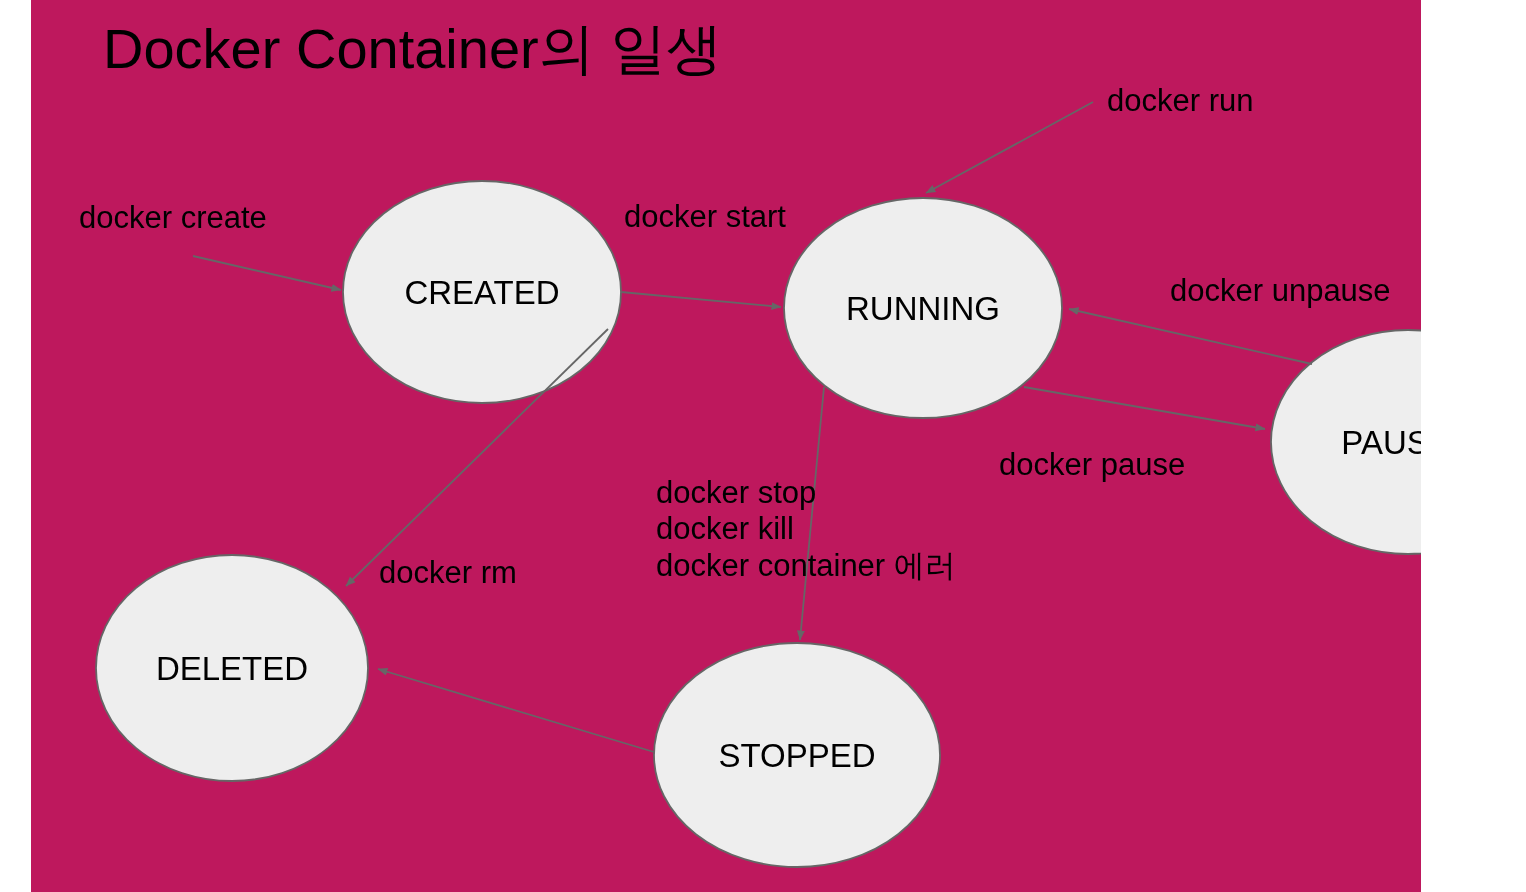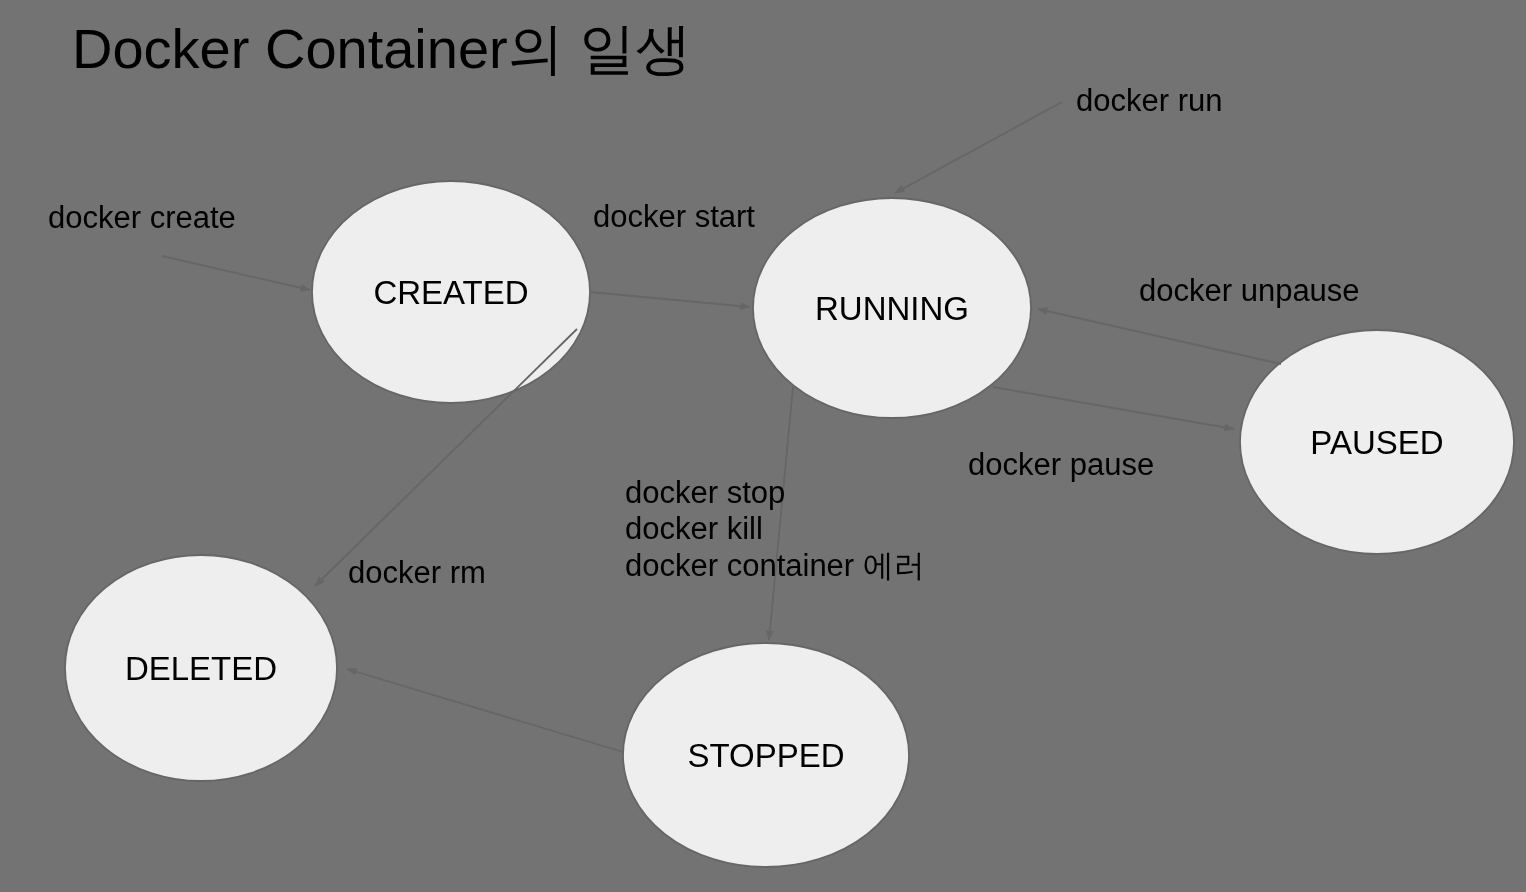--- a/index.html
+++ b/index.html
@@ -2,25 +2,26 @@
 <html><head>
 <meta charset="utf-8">
 <style>
   html, body {
     margin: 0;
     padding: 0;
     background: #ffffff;
   }
   .stage {
     position: relative;
-    width: 1526px;
+    width: 1390px;
     height: 892px;
-    background: #737373;
+    background: #be185d;
     overflow: hidden;
     font-family: "Liberation Sans", sans-serif;
+    margin-left: 31px;
   }
   svg text {
     font-family: "Liberation Sans", sans-serif;
     fill: #000000;
   }
   text.title {
     font-size: 56px;
   }
   text.node-label {
     font-size: 33px;

